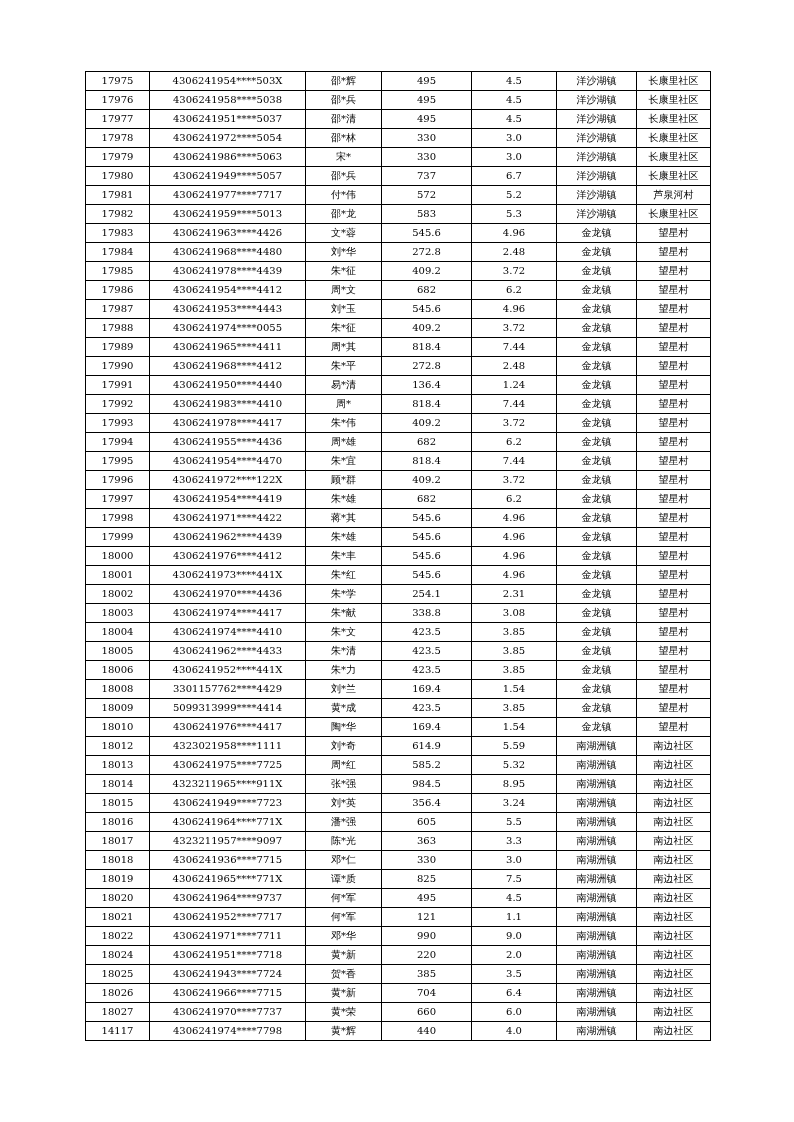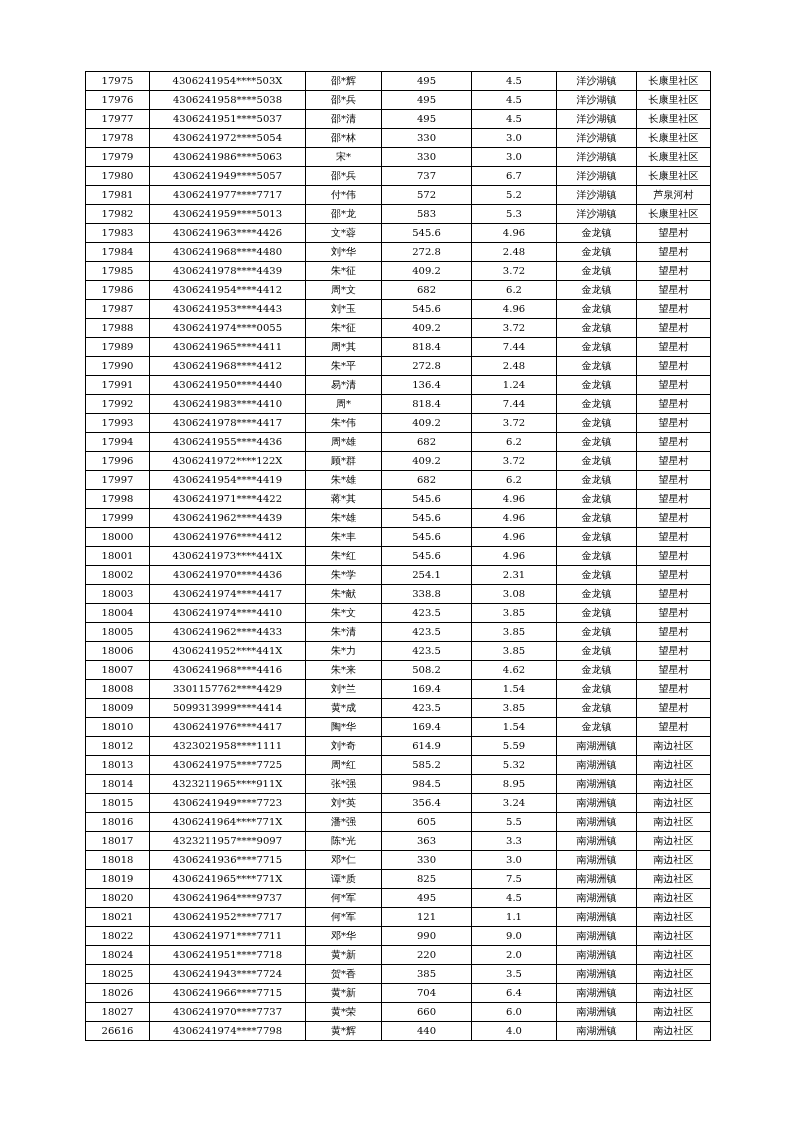--- a/index.html
+++ b/index.html
@@ -226,20 +226,29 @@
         <tr>
           <td>17994</td>
           <td>4306241955****4436</td>
           <td>周*雄</td>
           <td>682</td>
           <td>6.2</td>
           <td>金龙镇</td>
           <td>望星村</td>
         </tr>
         <tr>
+          <td>17995</td>
+          <td>4306241954****4470</td>
+          <td>朱*宜</td>
+          <td>818.4</td>
+          <td>7.44</td>
+          <td>金龙镇</td>
+          <td>望星村</td>
+        </tr>
+        <tr>
           <td>17996</td>
           <td>4306241972****122X</td>
           <td>顾*群</td>
           <td>409.2</td>
           <td>3.72</td>
           <td>金龙镇</td>
           <td>望星村</td>
         </tr>
         <tr>
           <td>17997</td>
@@ -325,29 +334,20 @@
         <tr>
           <td>18006</td>
           <td>4306241952****441X</td>
           <td>朱*力</td>
           <td>423.5</td>
           <td>3.85</td>
           <td>金龙镇</td>
           <td>望星村</td>
         </tr>
         <tr>
-          <td>18007</td>
-          <td>4306241968****4416</td>
-          <td>朱*来</td>
-          <td>508.2</td>
-          <td>4.62</td>
-          <td>金龙镇</td>
-          <td>望星村</td>
-        </tr>
-        <tr>
           <td>18008</td>
           <td>3301157762****4429</td>
           <td>刘*兰</td>
           <td>169.4</td>
           <td>1.54</td>
           <td>金龙镇</td>
           <td>望星村</td>
         </tr>
         <tr>
           <td>18009</td>
@@ -496,21 +496,21 @@
         <tr>
           <td>18027</td>
           <td>4306241970****7737</td>
           <td>黄*荣</td>
           <td>660</td>
           <td>6.0</td>
           <td>南湖洲镇</td>
           <td>南边社区</td>
         </tr>
         <tr>
-          <td>26616</td>
+          <td>14117</td>
           <td>4306241974****7798</td>
           <td>黄*辉</td>
           <td>440</td>
           <td>4.0</td>
           <td>南湖洲镇</td>
           <td>南边社区</td>
         </tr>
       </tbody>
   </table>
 </div>

